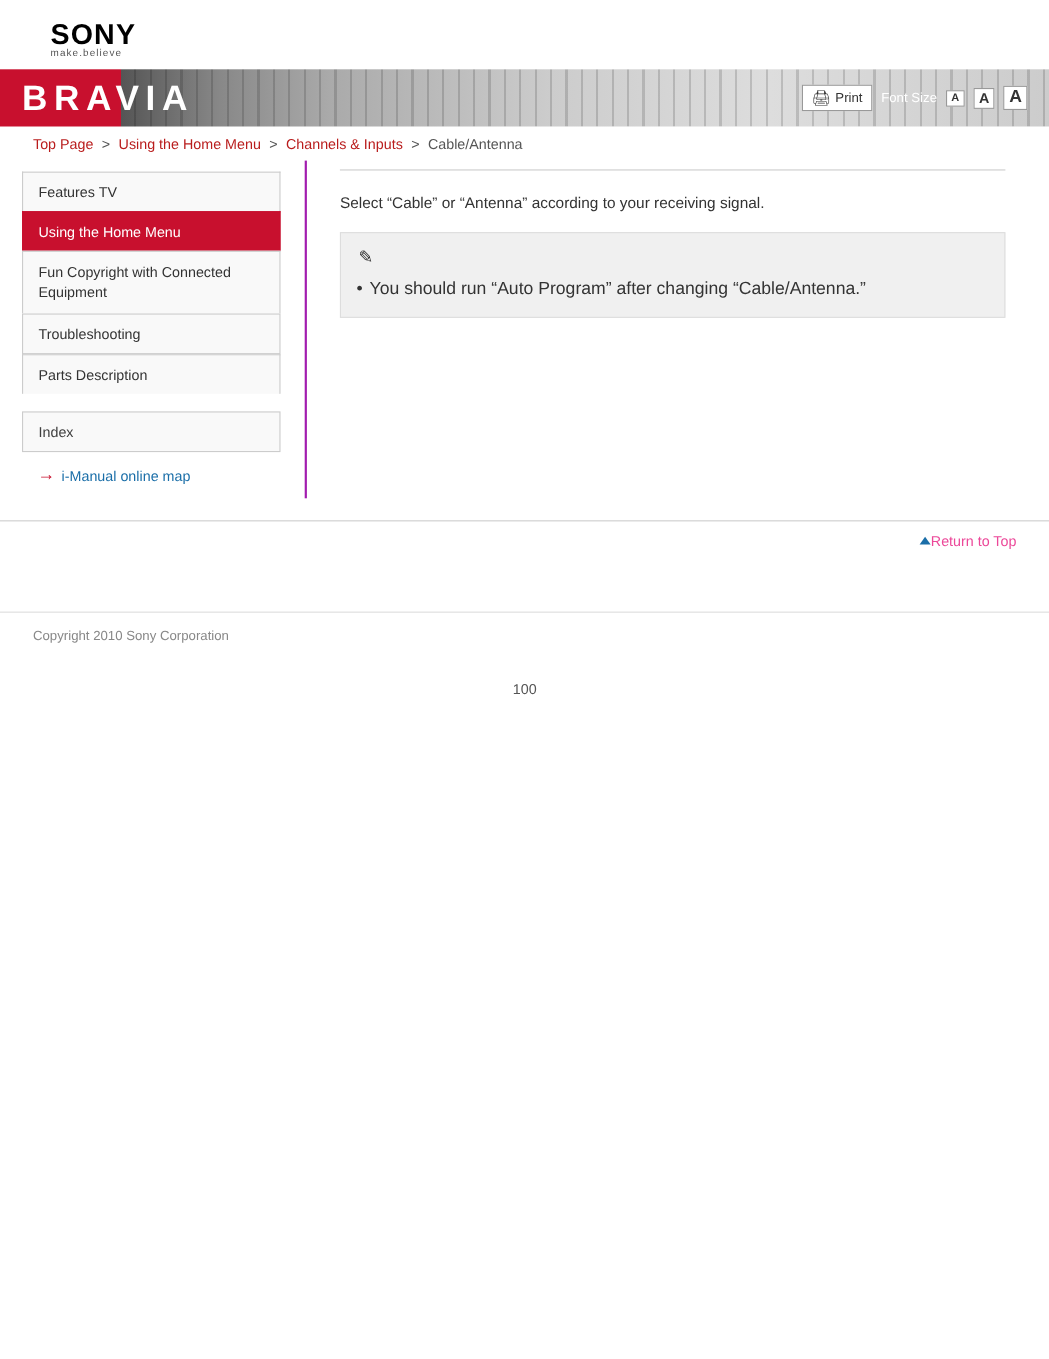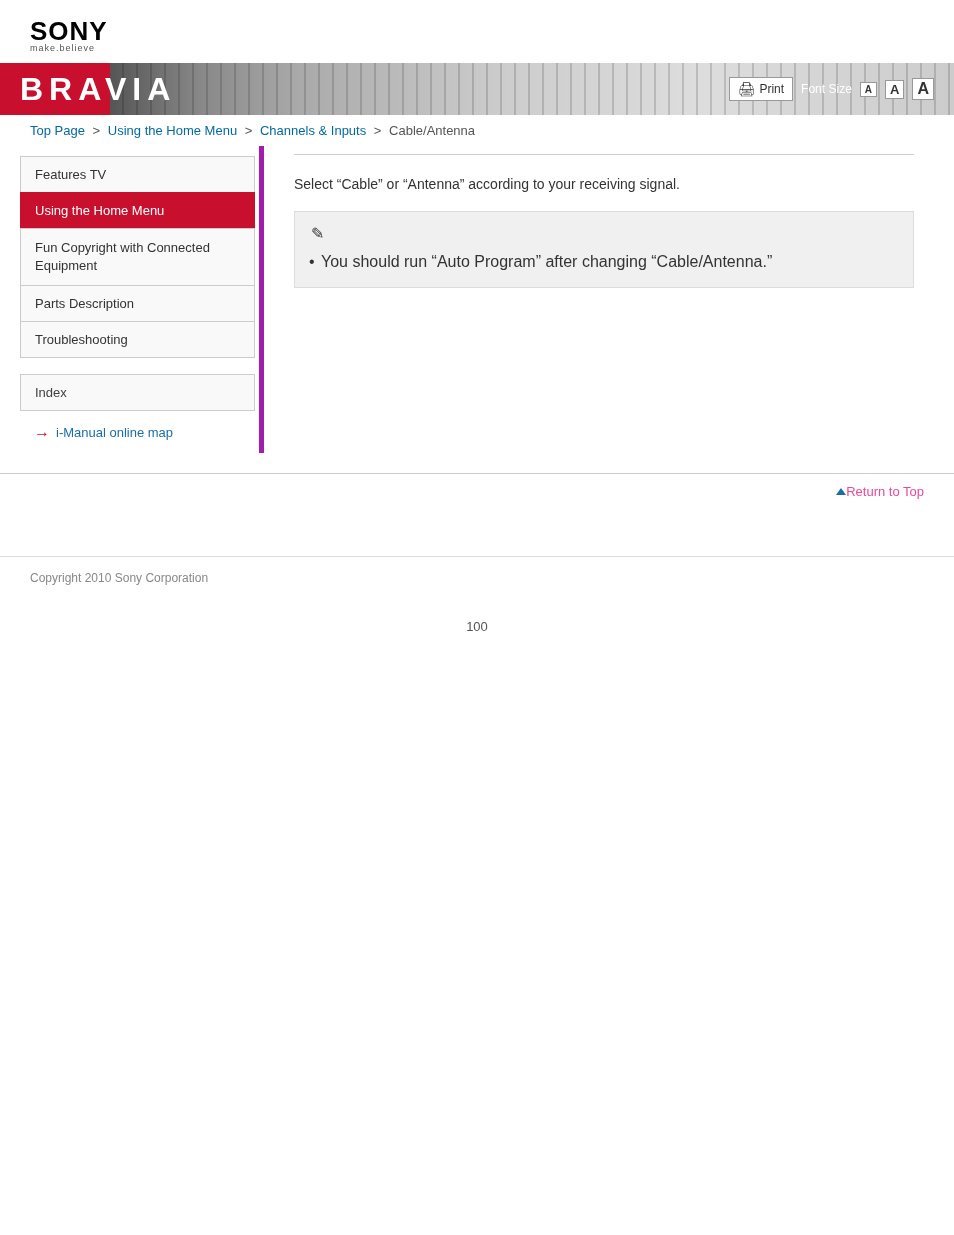--- a/index.html
+++ b/index.html
@@ -7,21 +7,21 @@
       font-family: Arial, Helvetica, sans-serif;
       font-size: 14px;
       color: #333;
       background: #fff;
       width: 954px;
       min-height: 1235px;
     }
 
     
     #logo-area {
-      padding: 18px 30px 10px 30px;
+      padding: 18px 30px 10px 46px;
     }
     .sony-logo {
       display: flex;
       flex-direction: column;
       line-height: 1;
     }
     .sony-wordmark {
       font-size: 26px;
       font-weight: 900;
       letter-spacing: 1px;
@@ -102,21 +102,21 @@
     .font-btn.small { font-size: 10px; }
     .font-btn.medium { font-size: 13px; }
     .font-btn.large { font-size: 16px; }
 
     
     #breadcrumb-bar {
       padding: 8px 30px;
       font-size: 13px;
     }
     .breadcrumb-link {
-      color: #0369a1;
+      color: #b91c1c;
       text-decoration: none;
       cursor: pointer;
     }
     .breadcrumb-sep {
       color: #555;
       margin: 0 4px;
     }
     .breadcrumb-current {
       color: #555;
     }
@@ -178,22 +178,22 @@
     }
     .arrow-icon {
       color: #c8102e;
       font-size: 16px;
     }
 
     
     #content {
       flex: 1;
       padding: 0 20px 20px 30px;
-      border-left: 5px solid #a21caf;
-      margin-left: 4px;
+      border-left: 2px solid #a21caf;
+      margin-left: 22px;
     }
     #content-divider {
       border: none;
       border-top: 1px solid #ccc;
       margin: 8px 0 18px 0;
     }
     .content-description {
       font-size: 14px;
       color: #333;
       margin-bottom: 16px;
@@ -299,22 +299,22 @@
   <span class="breadcrumb-sep">&gt;</span>
   <span class="breadcrumb-current">Cable/Antenna</span>
 </div>
 
 <div id="main-layout">
 
   <div id="sidebar">
     <div class="nav-item">Features TV</div>
     <div class="nav-item active">Using the Home Menu</div>
     <div class="nav-item multi-line">Fun Copyright with Connected Equipment</div>
+    <div class="nav-item" style="border-bottom: 1px solid #ccc;">Troubleshooting</div>
     <div class="nav-item">Parts Description</div>
-    <div class="nav-item" style="border-bottom: 1px solid #ccc;">Troubleshooting</div>
 
     <div class="nav-divider"></div>
 
     <div class="nav-index">Index</div>
 
     <a class="imanual-link">
       <span class="arrow-icon">→</span>
       <span>i-Manual online map</span>
     </a>
   </div>

